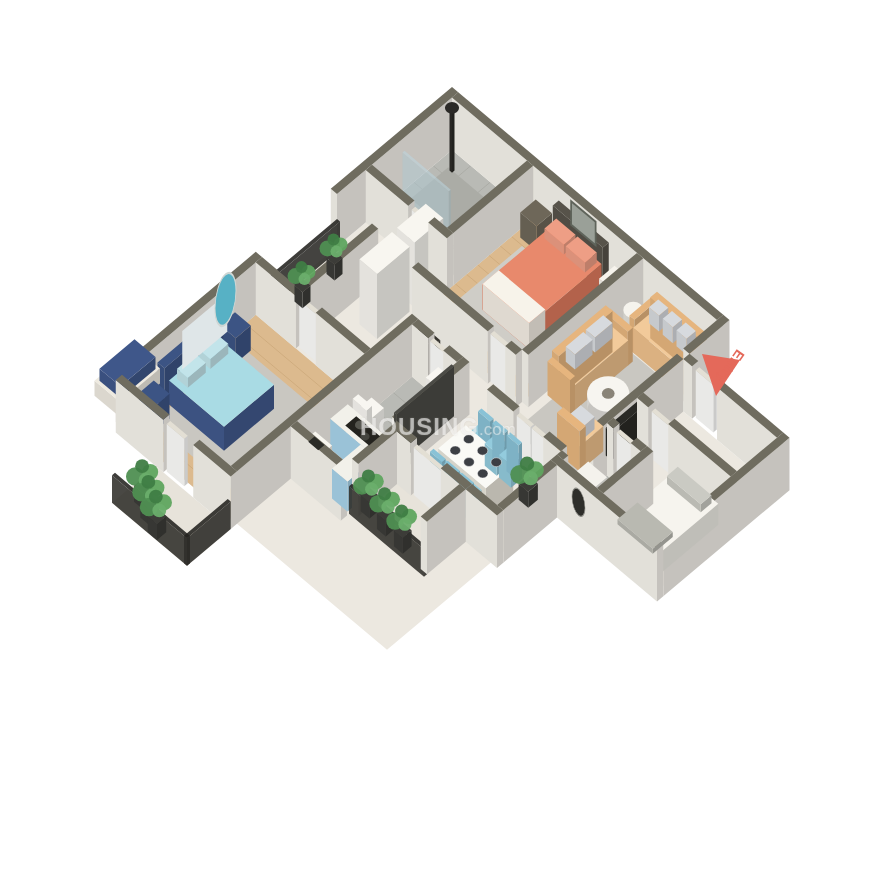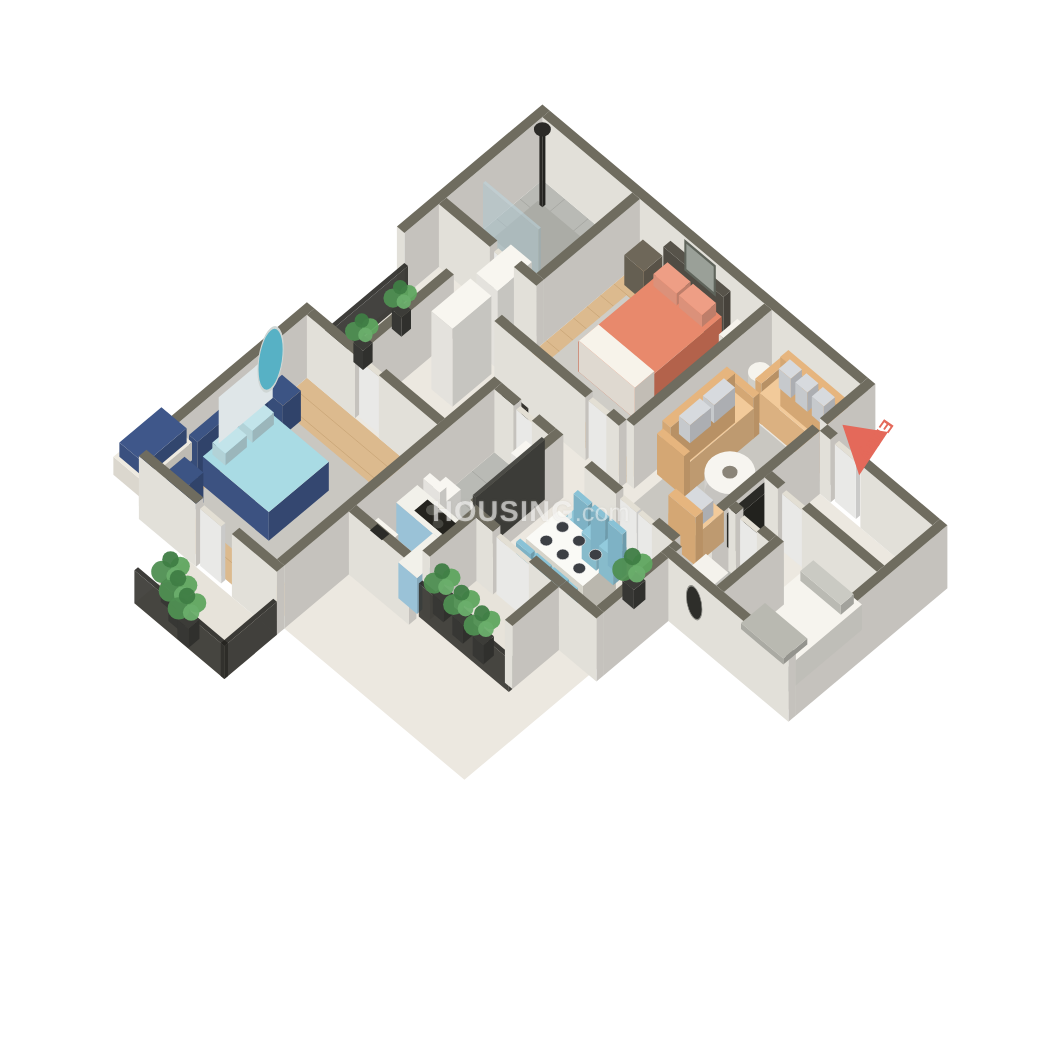--- a/index.html
+++ b/index.html
@@ -2,21 +2,21 @@
 <html><head>
 <meta charset="utf-8">
 <style>
   html,body{margin:0;padding:0;background:#ffffff;}
   #stage{position:relative;width:870px;height:870px;background:#ffffff;overflow:hidden;
          font-family:"Liberation Sans", sans-serif;}
   #scene{position:absolute;left:0;top:0;}
   .watermark{position:absolute;left:360px;top:413px;color:rgba(255,255,255,0.55);
              font-weight:bold;font-size:24px;letter-spacing:1px;white-space:nowrap;
              text-shadow:0 0 2px rgba(180,178,170,0.35);}
-  .watermark .suffix{font-size:21px;font-weight:normal;opacity:0.85;letter-spacing:0;}
+  .watermark .suffix{font-size:17px;font-weight:normal;opacity:0.85;letter-spacing:0;}
   .entry-wrap{position:absolute;left:694px;top:344px;width:110px;height:90px;}
   .entry-label{position:absolute;left:54px;top:12px;color:#e4695a;font-weight:bold;
                font-size:14px;letter-spacing:0.5px;transform:rotate(125deg);
                transform-origin:left top;}
 </style>
 </head>
 <body>
 
 <div id="stage">
   <svg id="scene" width="870" height="870">

